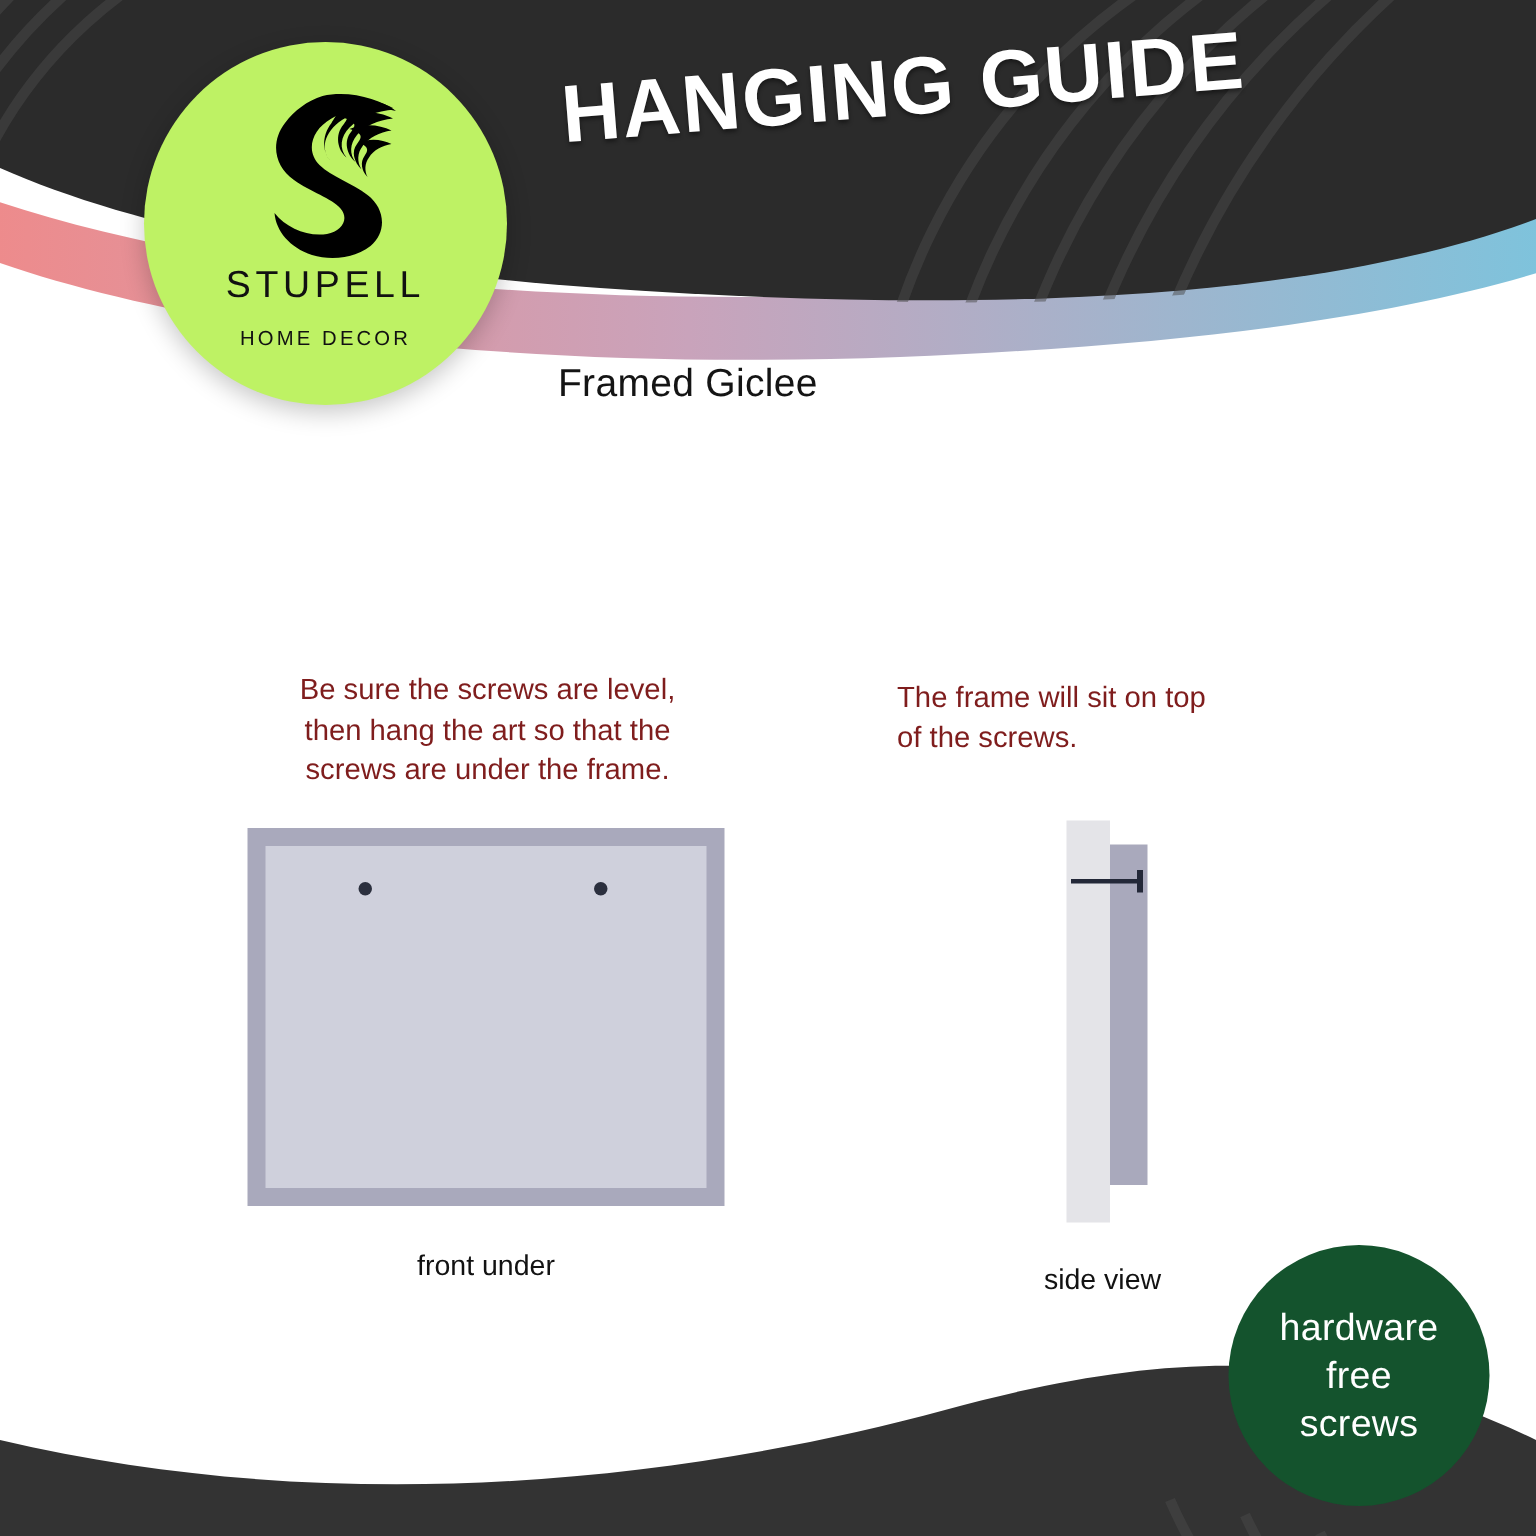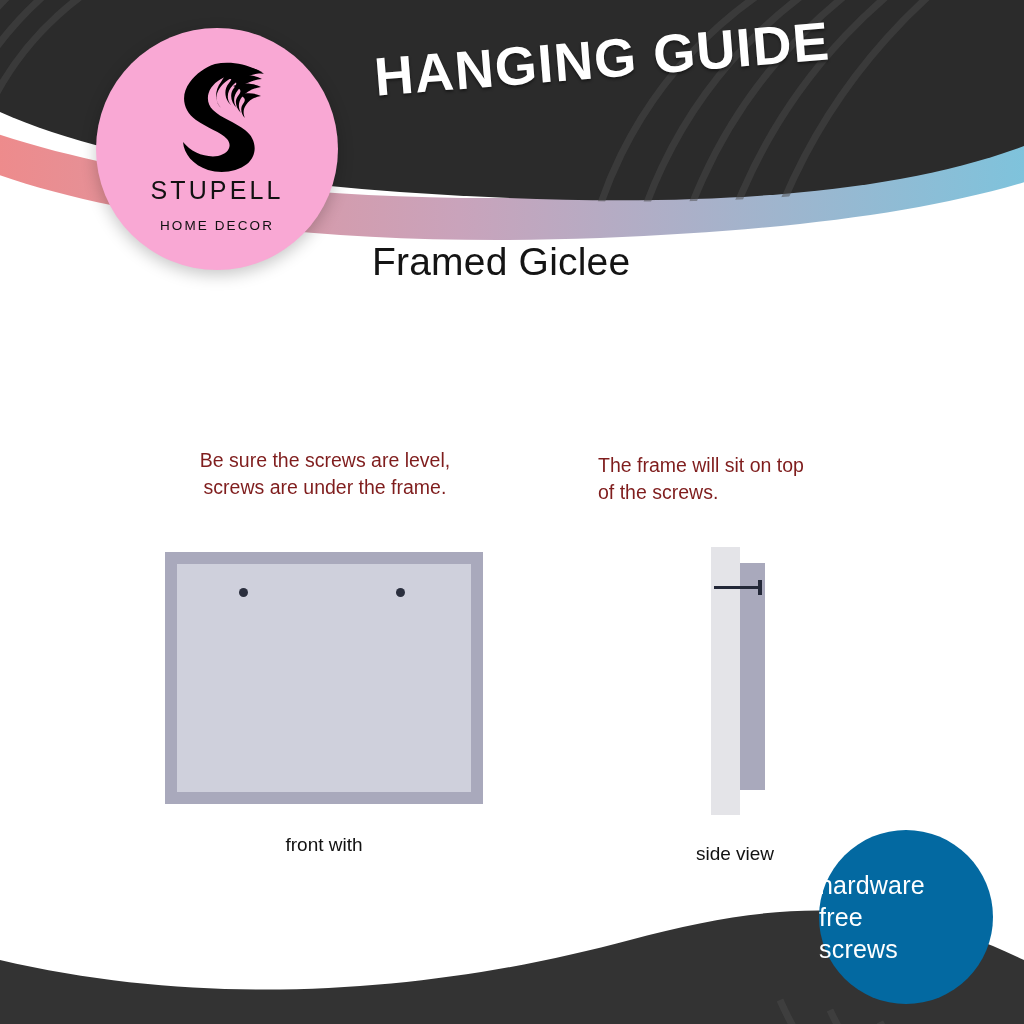--- a/index.html
+++ b/index.html
@@ -26,21 +26,21 @@
   svg.layer { display: block; }
 
   
   #logo-badge {
     position: absolute;
     left: 96px;
     top: 28px;
     width: 242px;
     height: 242px;
     border-radius: 50%;
-    background: #f9a8d4;
+    background: #bef264;
     box-shadow: 0 5px 16px rgba(0,0,0,0.22);
     display: flex;
     flex-direction: column;
     align-items: center;
     justify-content: flex-start;
     z-index: 40;
   }
   #logo-mark {
     margin-top: 30px;
     width: 108px;
@@ -77,21 +77,21 @@
     text-shadow: 0 2px 3px rgba(0,0,0,0.45);
     white-space: nowrap;
     z-index: 30;
   }
 
   
   #product-title {
     position: absolute;
     left: 372px;
     top: 240px;
-    font-size: 39px;
+    font-size: 26px;
     color: #141414;
     font-weight: 400;
     letter-spacing: 0.2px;
     white-space: nowrap;
   }
   #lead-instruction {
     position: absolute;
     left: 0;
     top: 338px;
     width: 1024px;
@@ -203,24 +203,24 @@
   }
 
   
   #hardware-badge {
     position: absolute;
     left: 819px;
     top: 830px;
     width: 174px;
     height: 174px;
     border-radius: 50%;
-    background: #0369a1;
+    background: #14532d;
     display: flex;
     flex-direction: column;
-    align-items: flex-start;
+    align-items: center;
     justify-content: center;
     z-index: 45;
   }
   .badge-line {
     color: #ffffff;
     font-size: 25px;
     line-height: 32px;
     font-weight: 400;
     text-align: center;
     letter-spacing: 0.2px;
@@ -311,35 +311,36 @@
     <div id="logo-sub">HOME DECOR</div>
   </div>
 
   <div id="header-title">HANGING GUIDE</div>
 
   <div id="product-title">Framed Giclee</div>
 
 
   <div id="caption-front" class="caption">
     <span class="caption-line">Be sure the screws are level,</span>
+    <span class="caption-line">then hang the art so that the</span>
     <span class="caption-line">screws are under the frame.</span>
   </div>
 
   <div id="caption-side" class="caption">
     <span class="caption-line">The frame will sit on top</span>
     <span class="caption-line">of the screws.</span>
   </div>
 
   <div id="front-view">
     <div id="front-view-panel">
       <div id="screw-dot-left" class="screw-dot"></div>
       <div id="screw-dot-right" class="screw-dot"></div>
     </div>
   </div>
-  <div id="label-front" class="view-label">front with</div>
+  <div id="label-front" class="view-label">front under</div>
 
   <div id="side-view">
     <div id="side-wall-strip"></div>
     <div id="side-frame-strip"></div>
     <div id="side-nail"></div>
     <div id="side-nail-head"></div>
   </div>
   <div id="label-side" class="view-label">side view</div>
 
   <div id="hardware-badge">

